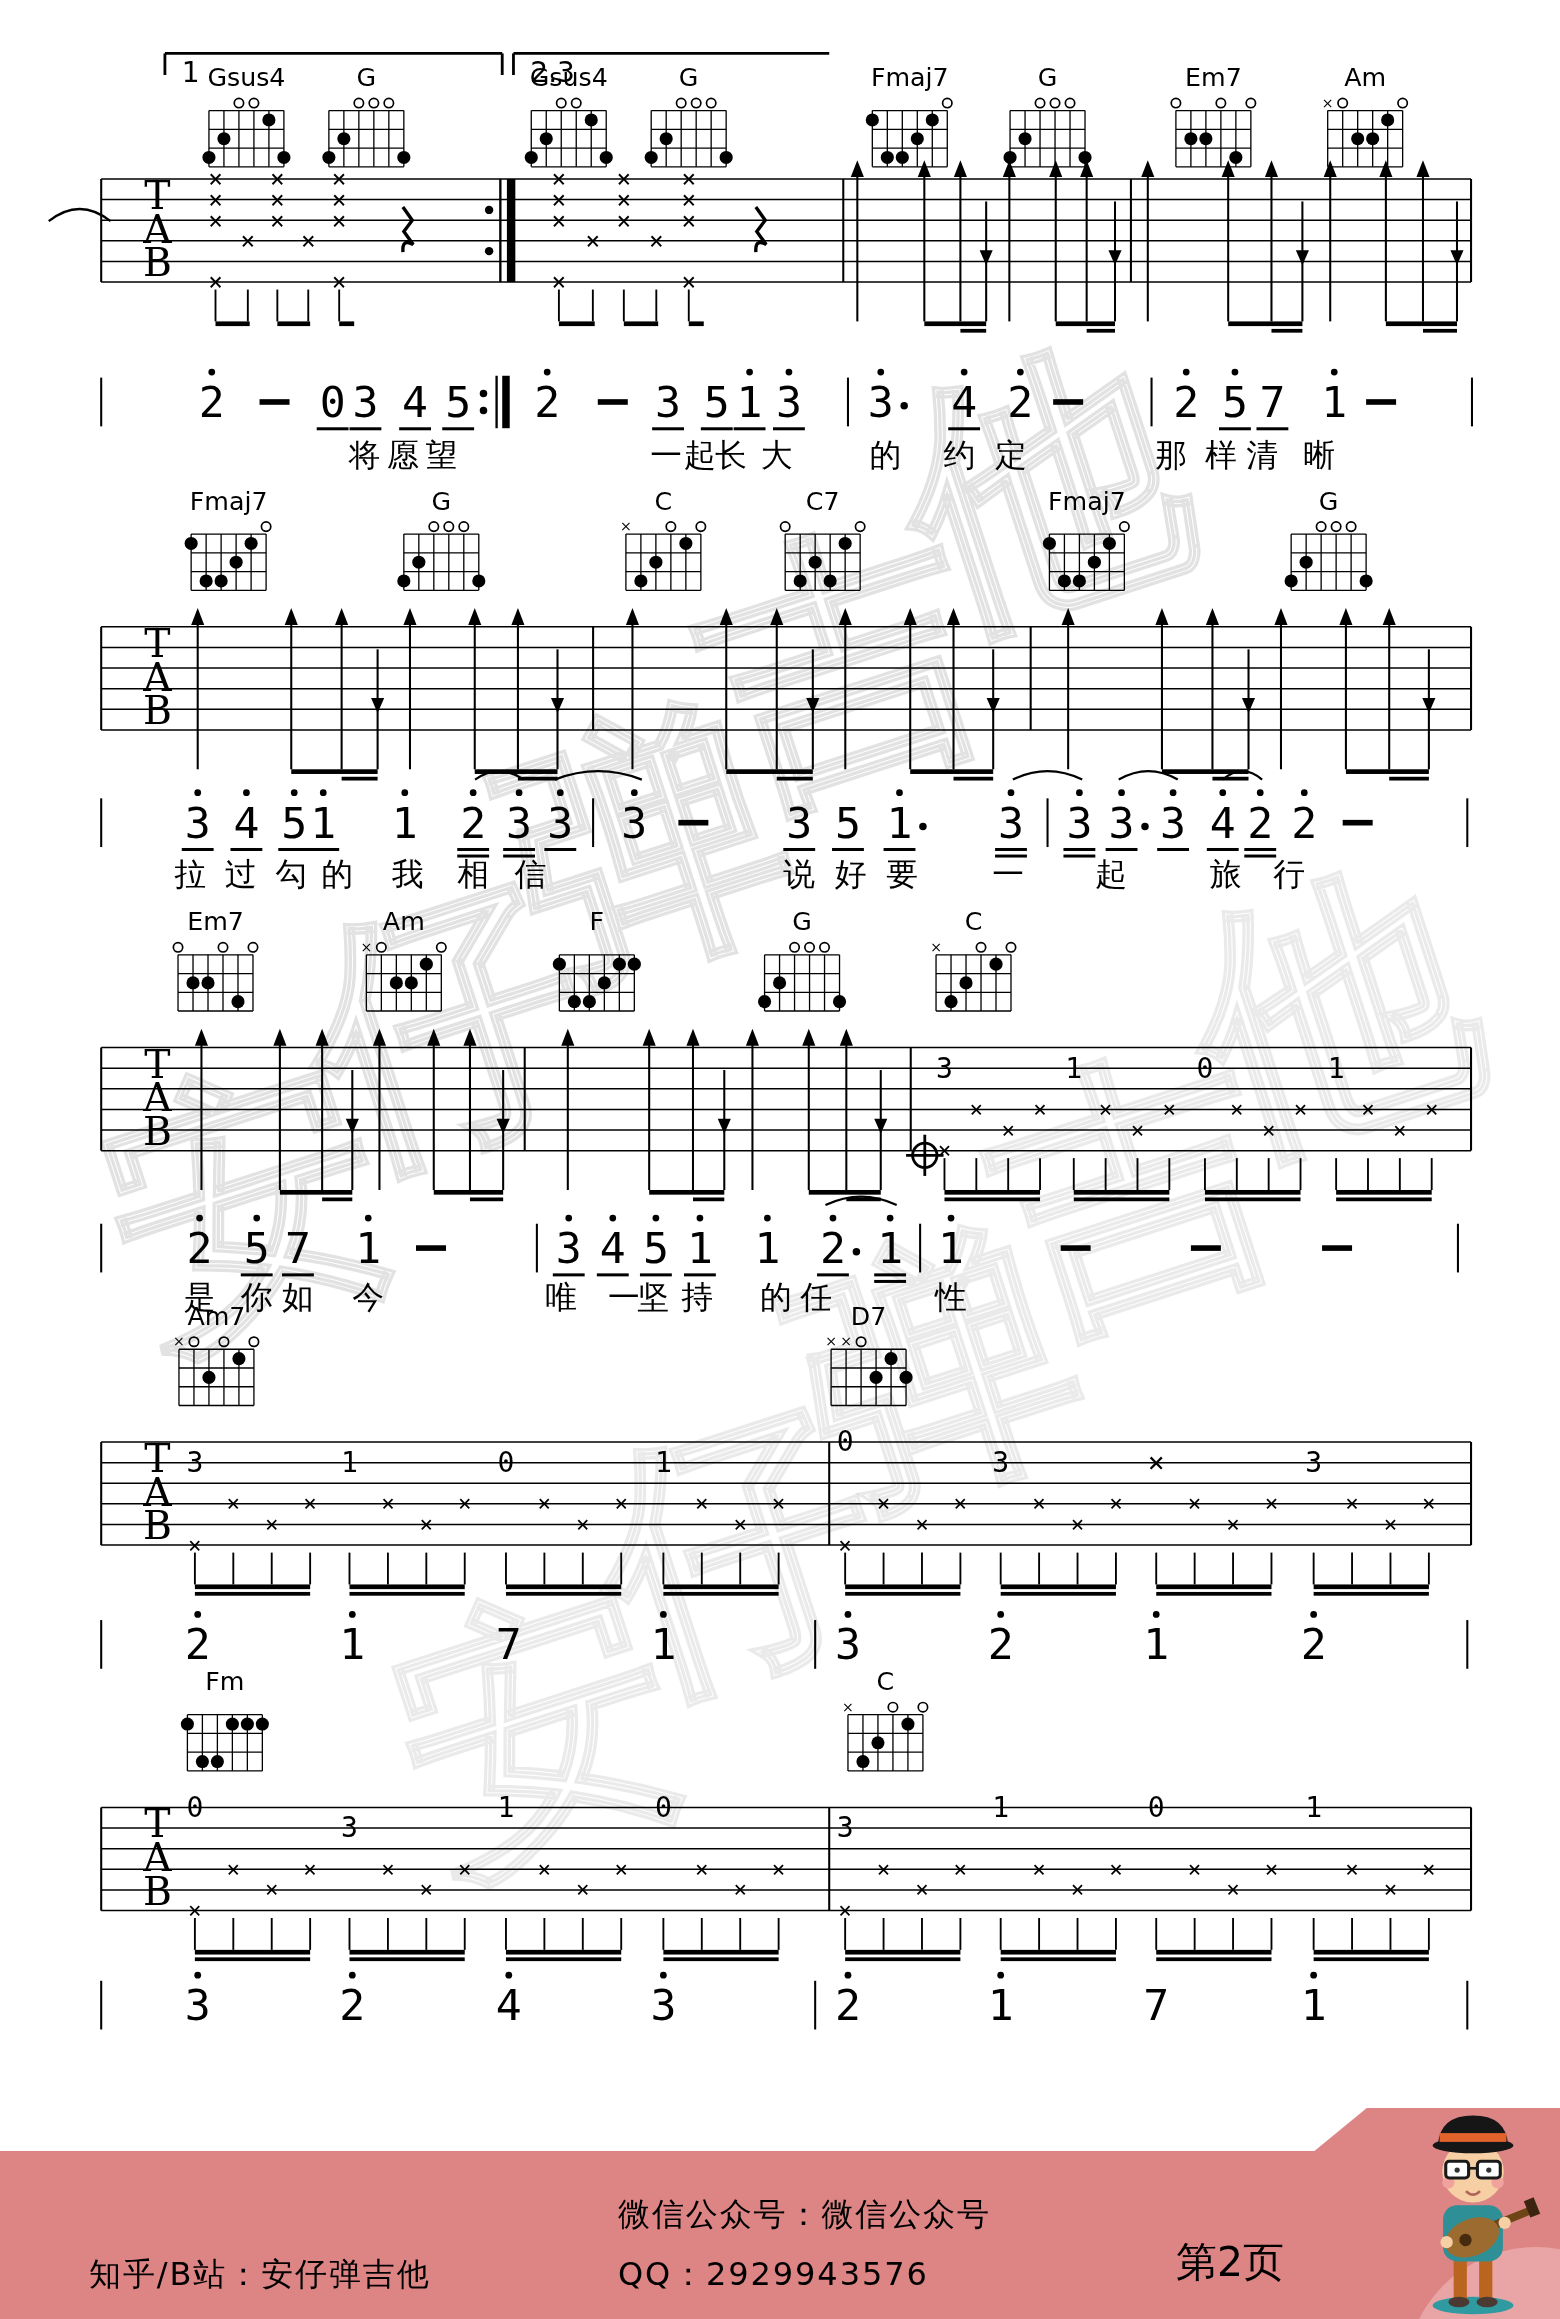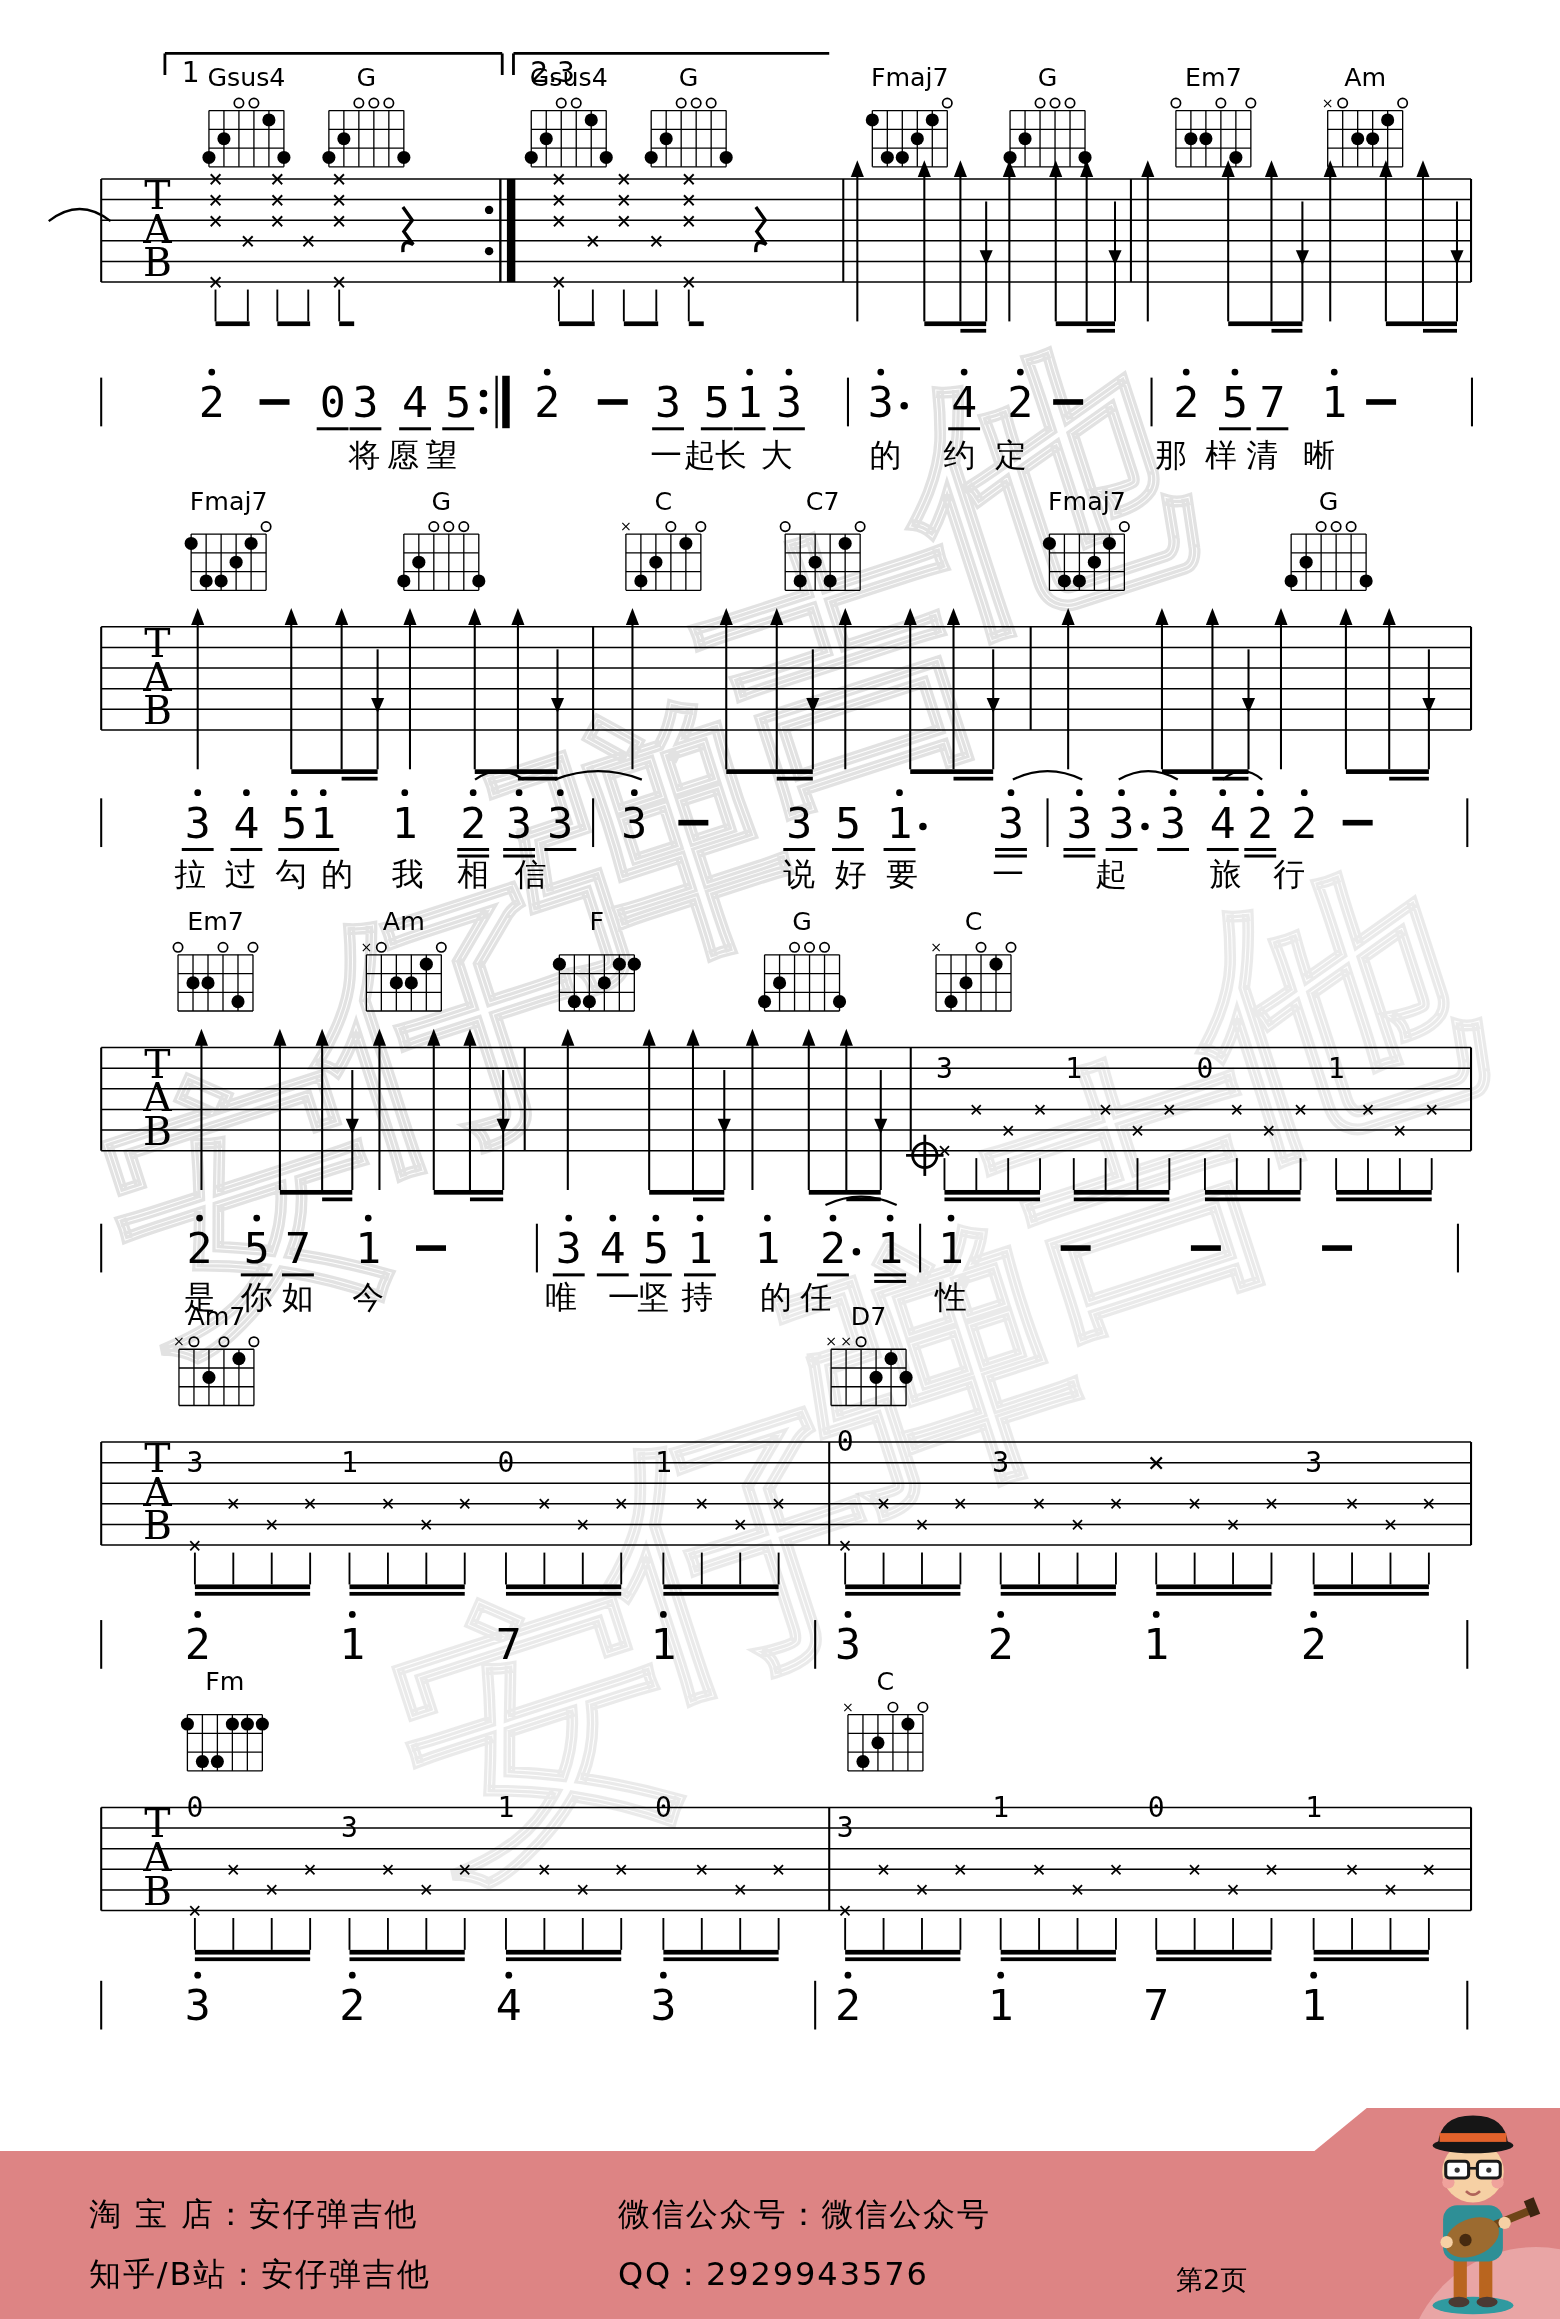--- a/index.html
+++ b/index.html
@@ -9,21 +9,21 @@
   .wm-ch{position:absolute;font-size:272px;font-weight:bold;color:transparent;
          -webkit-text-stroke:3.3px #cfcfcf;transform:rotate(-18deg);
          font-family:"DejaVu Sans",sans-serif;line-height:1;}
   #music{position:absolute;left:0;top:0;z-index:2;}
   .banner{position:absolute;left:0;top:2151px;width:1561px;height:169px;z-index:3;}
   .banner-raise{position:absolute;left:1312px;top:2108px;width:249px;height:45px;z-index:3;
                 clip-path:polygon(0 100%,22% 0,100% 0,100% 100%);}
   .banner-circle{position:absolute;left:1405px;top:2247px;width:262px;height:262px;
                  border-radius:50%;z-index:4;}
   .ftext{position:absolute;font-size:32px;color:#000;z-index:5;letter-spacing:1.9px;white-space:nowrap;}
-  .fpage{position:absolute;left:1176px;top:2235px;font-size:27px;color:#000;z-index:5;margin-top:27px;}
+  .fpage{position:absolute;left:1176px;top:2235px;font-size:41px;color:#000;z-index:5;}
   #mascot{position:absolute;left:1398px;top:2112px;width:150px;height:204px;z-index:6;}
 </style>
 </head>
 <body>
 
 <div class="page">
   <div id="watermark">
       <span class="wm-ch" style="left: 112px; top: 1068px; opacity: 0.6;">安</span>
       <span class="wm-ch" style="left: 311px; top: 888px; opacity: 0.6;">仔</span>
       <span class="wm-ch" style="left: 510px; top: 708px; opacity: 0.6;">弹</span>
@@ -1198,21 +1198,20 @@
         <path d="M52 236 Q85 210 118 236" fill="none" stroke="#000" stroke-width="2.4"></path>
         <circle cx="987" cy="1233" r="13" fill="none" stroke="#000" stroke-width="3"></circle>
         <line x1="987" y1="1211" x2="987" y2="1255" stroke="#000" stroke-width="3"></line>
         <line x1="967" y1="1233" x2="1007" y2="1233" stroke="#000" stroke-width="3"></line>
       </g>
     </svg>
 
   <div class="banner" style="background: rgb(221, 132, 132);"></div>
   <div class="banner-raise" style="background: rgb(221, 132, 132);"></div>
   <div class="banner-circle" style="background: rgb(233, 165, 165);"></div>
-  <div class="ftext" style="left:89px;top:2193px;">淘 宝 店：安仔弹吉他</div>
   <div class="ftext" style="left:89px;top:2253px;">知乎/B站：安仔弹吉他</div>
   <div class="ftext" style="left:618px;top:2193px;">微信公众号：微信公众号</div>
   <div class="ftext" style="left:618px;top:2253px;">QQ：2929943576</div>
   <div class="fpage">第2页</div>
 
   <svg id="mascot" viewBox="0 -14 160 232">
     <ellipse cx="80" cy="206" rx="46" ry="10" fill="#2f9aa0"></ellipse>
     <rect x="58" y="148" width="15" height="52" fill="#b9651f"></rect>
     <rect x="87" y="148" width="15" height="52" fill="#b9651f"></rect>
     <ellipse cx="64" cy="202" rx="12" ry="6" fill="#4a3a33"></ellipse>

